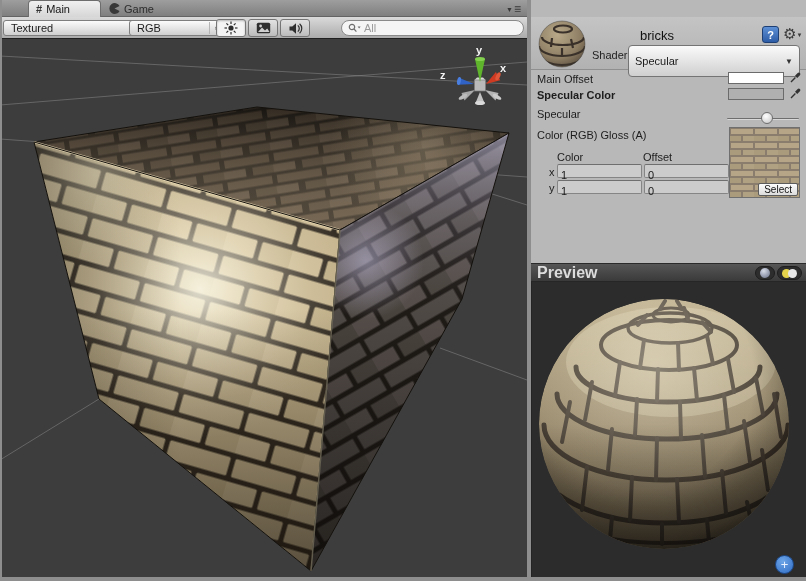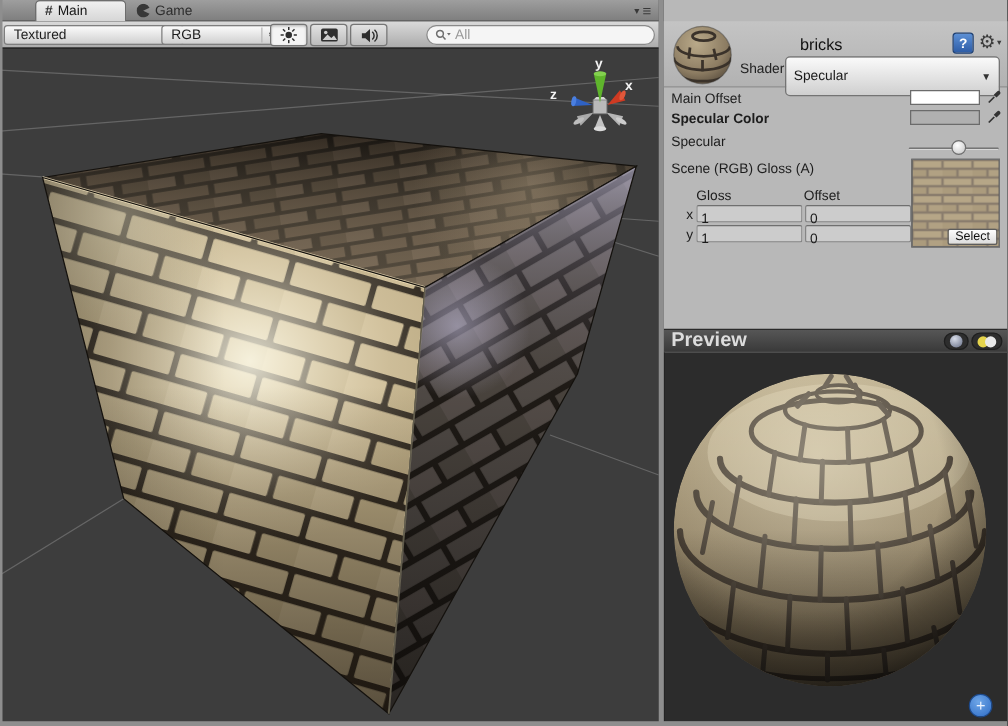--- a/index.html
+++ b/index.html
@@ -363,36 +363,36 @@
       <svg class="dropper" style="top:70px;" viewBox="0 0 13 13">
         <line x1="2" y1="11" x2="6.4" y2="6.6" stroke="#333" stroke-width="1.4"></line>
         <path d="M6 4.8 L8.2 7 L10.9 4.3 A1.55 1.55 0 1 0 8.7 2.1 Z" fill="#333"></path>
       </svg>
 
       <div class="plabel" style="top:91px;">Specular</div>
       <div class="slider-track">
         <div class="slider-knob" style="left:34px;"></div>
       </div>
 
-      <div class="plabel" style="top:112px;">Scene (RGB) Gloss (A)</div>
+      <div class="plabel" style="top:112px;">Color (RGB) Gloss (A)</div>
       <div class="tex-thumb">
         <svg width="69" height="69" viewBox="0 0 69 69">
           <defs>
             <pattern id="pt" width="24" height="14" patternUnits="userSpaceOnUse">
               <rect width="24" height="14" fill="#8a7d6d"></rect>
               <rect x="1" y="1" width="22" height="5" fill="#b6a687"></rect>
               <rect x="-11" y="8" width="22" height="5" fill="#ab9b7d"></rect>
               <rect x="13" y="8" width="22" height="5" fill="#b1a183"></rect>
             </pattern>
           </defs>
           <rect width="69" height="69" fill="url(#pt)"></rect>
         </svg>
         <div class="select-btn">Select</div>
       </div>
-      <div class="col-head" style="left:26px;top:134px;">Gloss</div>
+      <div class="col-head" style="left:26px;top:134px;">Color</div>
       <div class="col-head" style="left:112px;top:134px;text-align:right;">Offset</div>
 
       <div class="axis-lab" style="left:18px;top:149px;">x</div>
       <div class="field" style="left:26px;top:147px;">
         <input value="1" style="">
       </div>
       <div class="field" style="left:113px;top:147px;">
         <input value="0" style="">
       </div>
 

